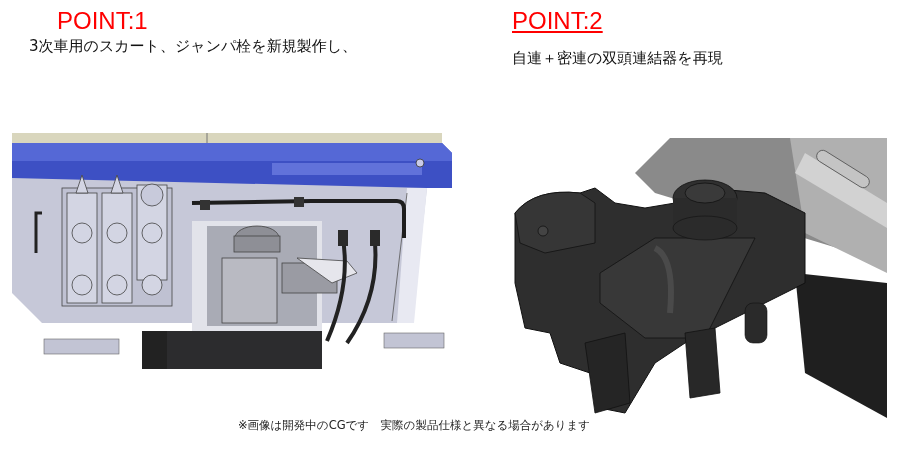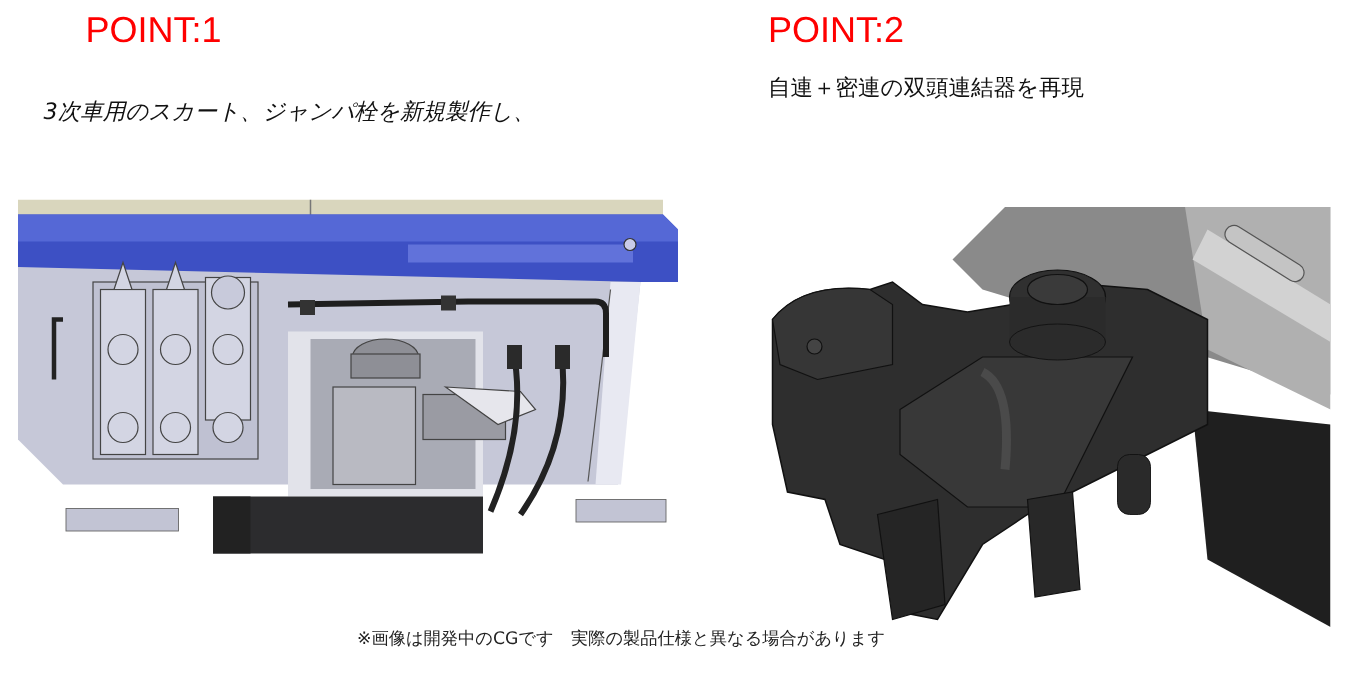--- a/index.html
+++ b/index.html
@@ -10,21 +10,21 @@
   .point-desc { position:absolute; font-size:15px; line-height:21px; color:#111; font-weight:500; }
   .figure { position:absolute; }
   .figure svg { display:block; }
   .footnote { position:absolute; left:0; width:828px; top:418px; text-align:center;
               font-size:11.5px; color:#222; }
 </style>
 </head>
 <body>
 
 <div class="point-title" style="left:29px; top:7px;margin-left:28px;">POINT:1</div>
-<div class="point-desc" style="left:29px; top:64px;font-style:italic;">
+<div class="point-desc" style="left:29px; top:36px;">
   <div>3次車用のスカート、ジャンパ栓を新規製作し、</div>
 </div>
 
 <div class="figure" style="left:12px; top:133px;">
   <svg width="440" height="248" viewBox="0 0 440 248" xmlns="http://www.w3.org/2000/svg">
 
     <rect x="0" y="0" width="430" height="22" fill="#d9d6bd"></rect>
     <line x1="195" y1="0" x2="195" y2="22" stroke="#777" stroke-width="1"></line>
 
     <path d="M0 10 L430 10 L440 20 L440 55 L0 55 Z" fill="#3d50c4"></path>
@@ -73,21 +73,21 @@
     <rect x="358" y="97" width="10" height="16" fill="#2a2a2a"></rect>
 
     <rect x="130" y="198" width="180" height="38" fill="#2c2c2e"></rect>
     <rect x="130" y="198" width="25" height="38" fill="#222"></rect>
 
     <rect x="32" y="206" width="75" height="15" fill="#c2c4d4" stroke="#666" stroke-width="0.6"></rect>
     <rect x="372" y="200" width="60" height="15" fill="#c2c4d4" stroke="#666" stroke-width="0.6"></rect>
   </svg>
 </div>
 
-<div class="point-title" style="left:512px; top:7px;">POINT:2</div>
+<div class="point-title" style="left:512px; top:7px;text-decoration:underline;">POINT:2</div>
 <div class="point-desc" style="left:512px; top:48px;text-align:center;">
   <div>自連＋密連の双頭連結器を再現</div>
 </div>
 
 <div class="figure" style="left:505px; top:133px;">
   <svg width="382" height="285" viewBox="0 0 382 285" xmlns="http://www.w3.org/2000/svg">
 
     <path d="M130 40 L165 5 L382 5 L382 130 L150 60 Z" fill="#8a8a8a"></path>
 
     <path d="M285 5 L382 5 L382 140 L300 100 Z" fill="#b0b0b0"></path>

